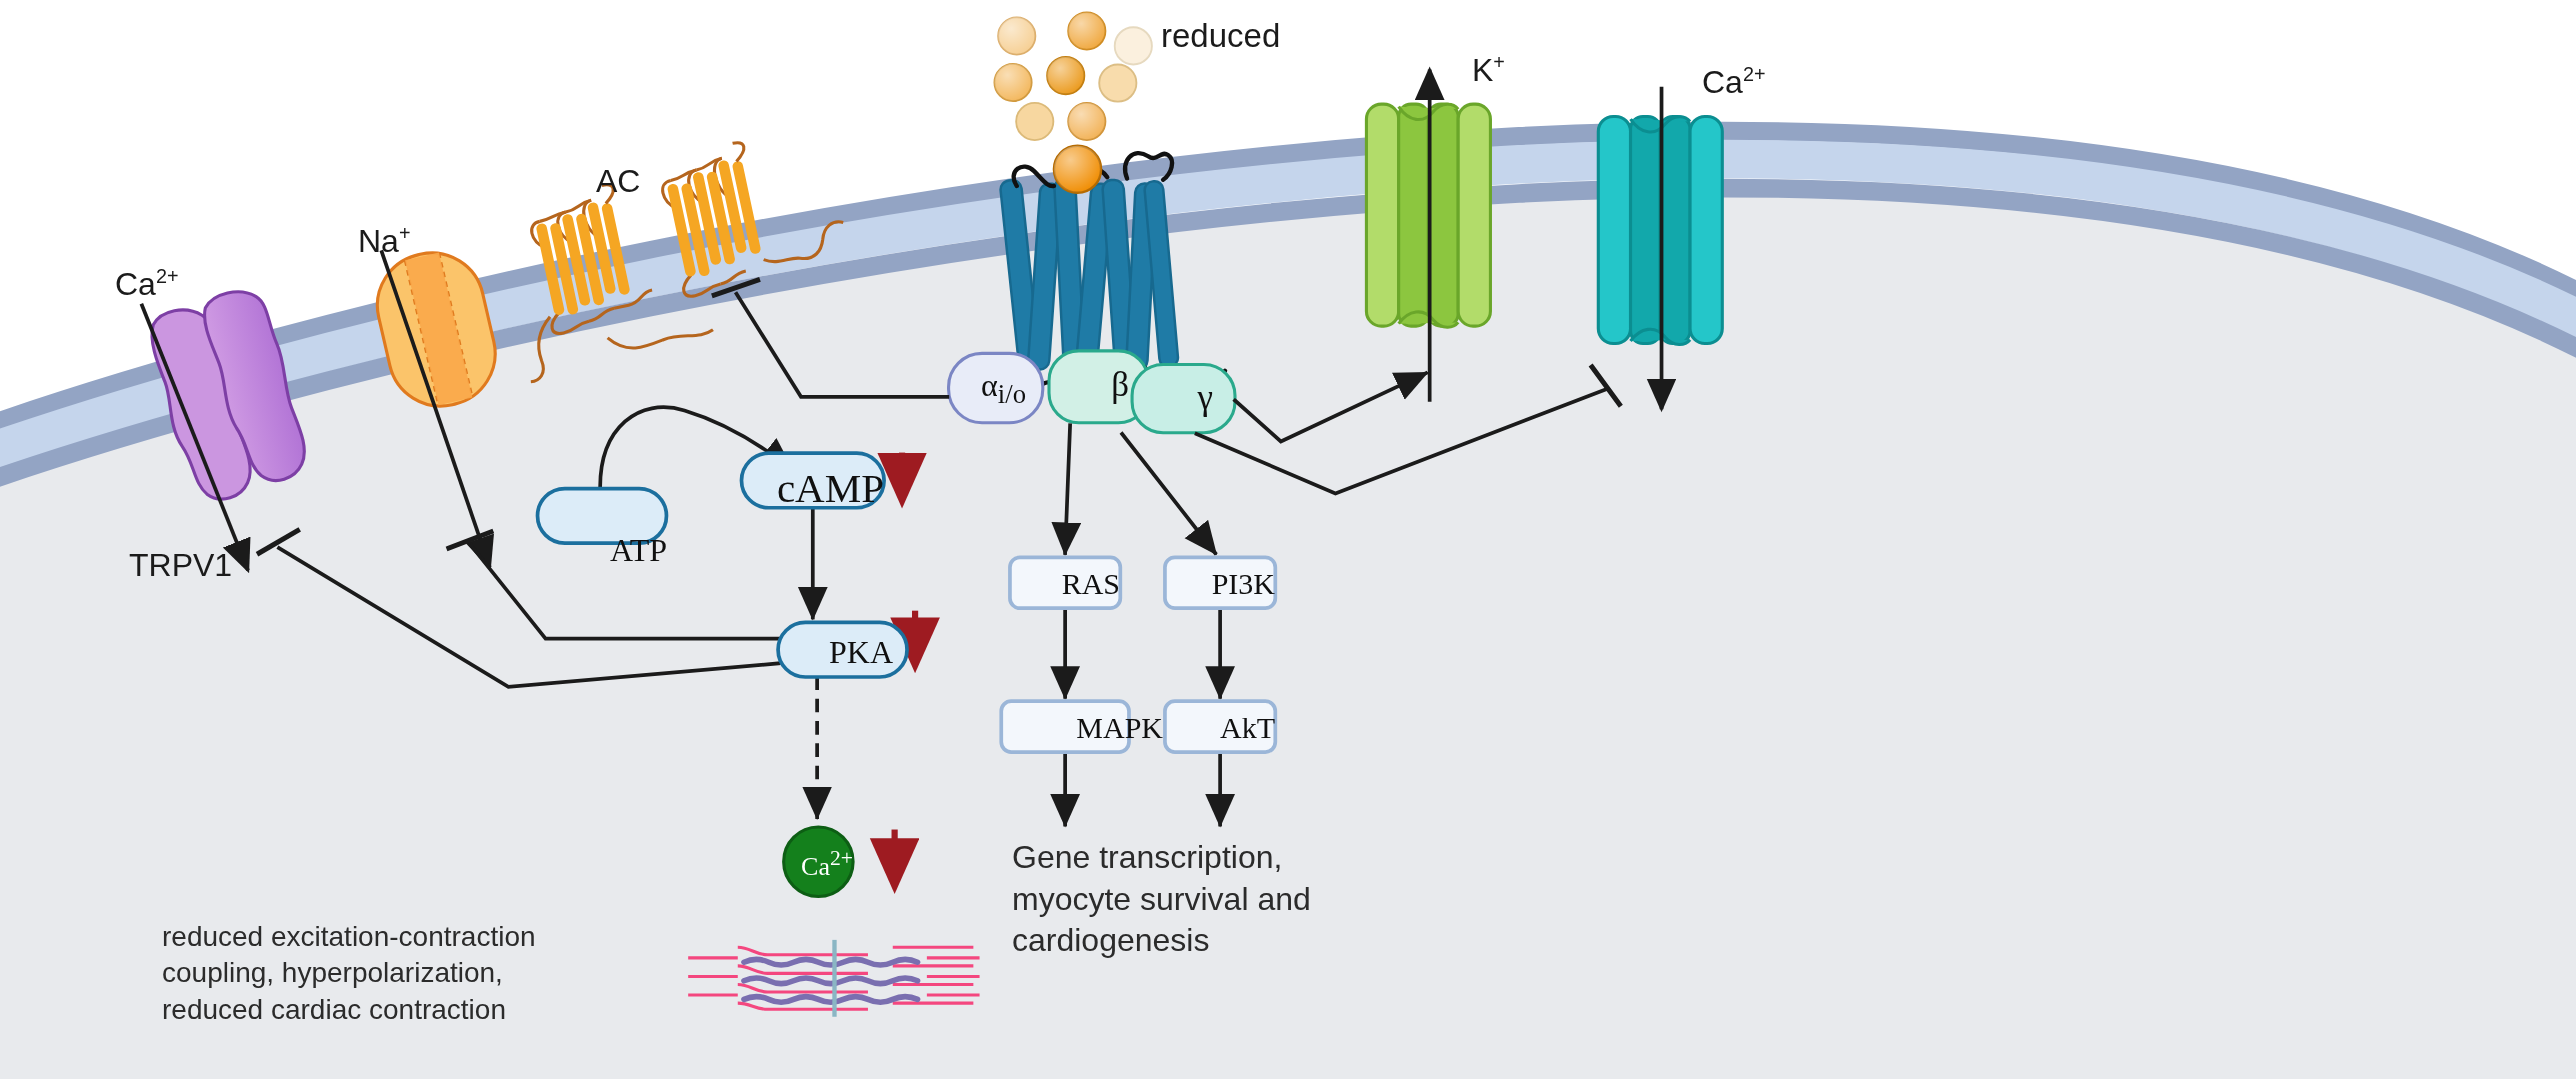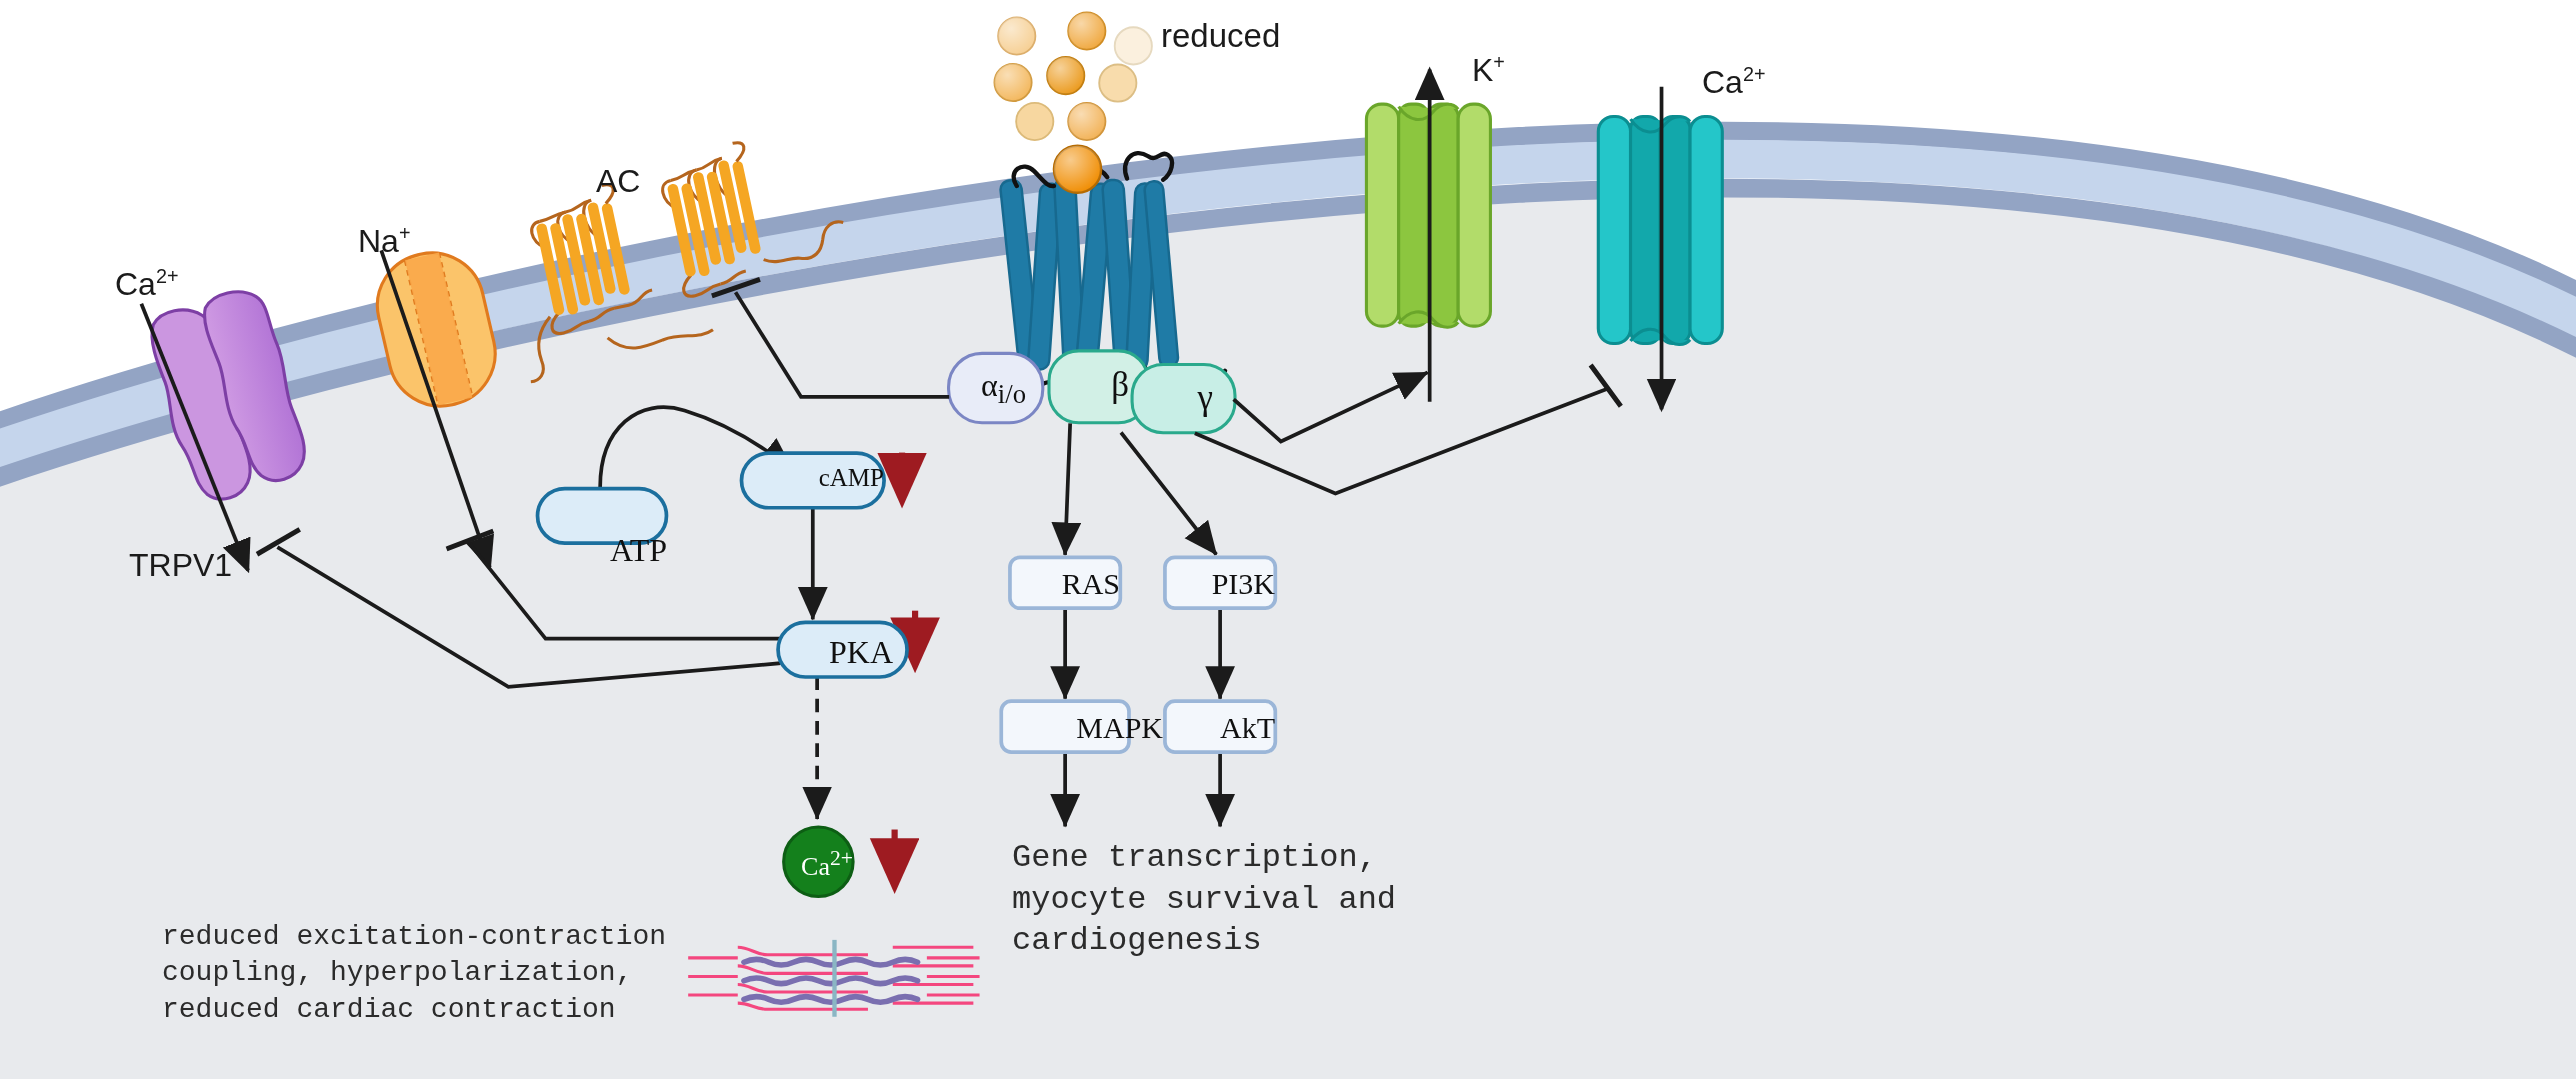--- a/index.html
+++ b/index.html
@@ -3,21 +3,21 @@
 <meta charset="utf-8">
 <style>
   html,body{margin:0;padding:0;background:#ffffff;}
   #stage{position:relative;width:2576px;height:1080px;background:#ffffff;overflow:hidden;
          font-family:"Liberation Sans", sans-serif;}
   #stage svg.layer{position:absolute;left:0;top:0;width:2576px;height:1080px;}
   .lbl{position:absolute;color:#1b1b1b;white-space:nowrap;font-family:"Liberation Sans", sans-serif;}
   .lbl sup{font-size:0.62em;vertical-align:super;}
   .nodeText{position:absolute;color:#101010;white-space:nowrap;text-align:right;
             font-family:Liberation Serif, serif;}
-  .paraText{position:absolute;color:#2b2b2b;font-family:Liberation Mono, monospace;
+  .paraText{position:absolute;color:#2b2b2b;font-family:Liberation Sans, sans-serif;
             line-height:1.30;white-space:pre-line;}
 </style>
 </head>
 <body>
 
 <div id="stage">
 
   <svg class="layer" viewBox="0 0 4155 1742">
     <defs>
       <clipPath id="cellClip">
@@ -322,21 +322,21 @@
     <span>α</span><sub>i/o</sub>
   </div>
   <div class="nodeText" style="left:1069px;top:365px;width:60px;font-size:35px;">
     <span>β</span>
   </div>
   <div class="nodeText" style="left:1153px;top:378px;width:60px;font-size:35px;">
     <span>γ</span>
   </div>
 
   <div class="nodeText" style="left:538px;top:500px;width:129px;font-size:32px;margin-top:32px;">ATP</div>
-  <div class="nodeText" style="left:741px;top:464px;width:143px;font-size:25px;">cAMP</div>
+  <div class="nodeText" style="left:741px;top:464px;width:143px;font-size:41px;">cAMP</div>
   <div class="nodeText" style="left:778px;top:634px;width:115px;font-size:32px;">PKA</div>
   <div class="nodeText" style="left:1010px;top:567px;width:110px;font-size:30px;">RAS</div>
   <div class="nodeText" style="left:1165px;top:567px;width:110px;font-size:30px;">PI3K</div>
   <div class="nodeText" style="left:1001px;top:711px;width:128px;font-size:30px;margin-left:34px;">MAPK</div>
   <div class="nodeText" style="left:1165px;top:711px;width:110px;font-size:30px;">AkT</div>
 
   <div class="nodeText" style="left:784px;top:846px;width:69px;font-size:26px;color:#ffffff;">
     <span>Ca</span><sup>2+</sup>
   </div>
 

